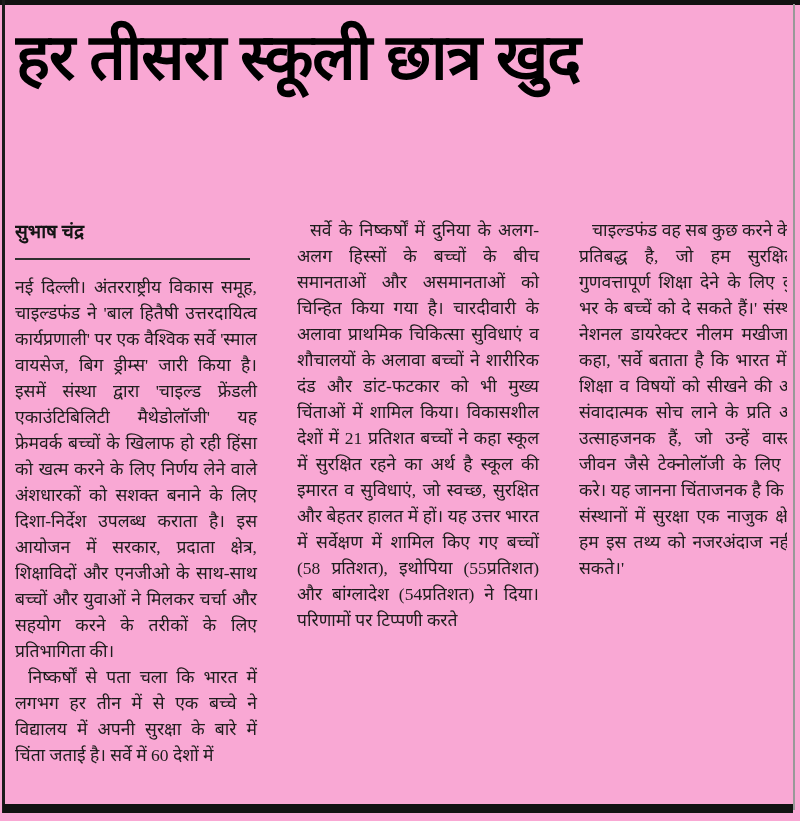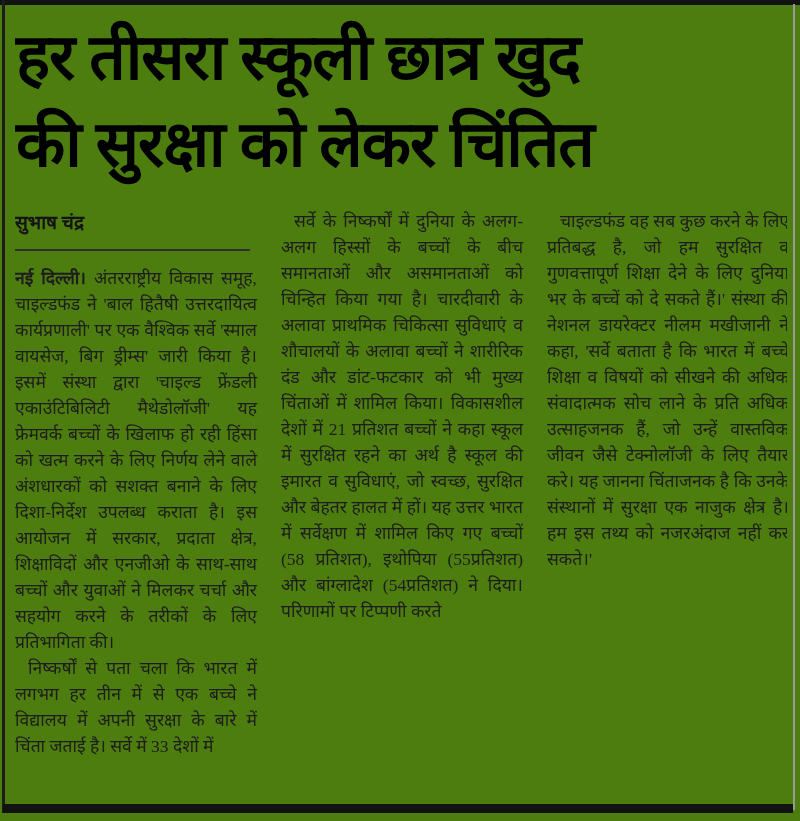--- a/index.html
+++ b/index.html
@@ -2,21 +2,21 @@
 <html><head>
 <meta charset="utf-8">
 <style>
   * { margin: 0; padding: 0; box-sizing: border-box; }
   html, body { background: #e8e8e8; }
   .page {
     position: relative;
     width: 800px;
     height: 821px;
     margin: 0 auto;
-    background: #4d7c0f;
+    background: #f9a8d4;
     overflow: hidden;
     font-family: "Liberation Serif", "DejaVu Serif", serif;
   }
   .rule-top {
     position: absolute; top: 0; left: 0;
     width: 800px; height: 5px; background: #121212;
   }
   .rule-left {
     position: absolute; top: 0; left: 2px;
     width: 3px; height: 813px; background: #1c1c1c;
@@ -33,24 +33,24 @@
     position: absolute; left: 16px; top: 14px;
     width: 772px;
     font-weight: 900;
     font-size: 64px;
     line-height: 87px;
     color: #000;
     letter-spacing: -1px;
     white-space: nowrap;
   }
   .content {
-    position: absolute; left: 15px; top: 208px;
+    position: absolute; left: 15px; top: 217px;
     width: 772px; height: 594px;
     display: flex;
-    gap: 24px;
+    gap: 40px;
     overflow: hidden;
   }
   .col {
     width: 242px;
     flex: 0 0 242px;
     font-size: 17.5px;
     line-height: 26px;
     text-align: justify;
     color: #1d1d1d;
     font-weight: 500;
@@ -60,43 +60,42 @@
     font-weight: 700;
     color: #141414;
     padding: 2px 0 13px 0;
     border-bottom: 2px solid #2f2f2f;
     margin-bottom: 14px;
     width: 97%;
     text-align: left;
   }
   .para { margin: 0; }
   .para.indent { text-indent: 13px; }
-  .dateline { font-weight: 700; }
+  .dateline { font-weight: 400; }
 </style>
 </head>
 <body>
 
 <div class="page">
 
   <div class="rule-top"></div>
   <div class="rule-left"></div>
   <div class="rule-right"></div>
   <div class="rule-bottom"></div>
 
   <div class="headline">
     <div>हर तीसरा स्कूली छात्र खुद</div>
-    <div>की सुरक्षा को लेकर चिंतित</div>
   </div>
 
   <div class="content">
 
     <div class="col">
       <div class="byline-block">सुभाष चंद्र</div>
       <p class="para"><strong class="dateline">नई दिल्ली।</strong> <span>अंतरराष्ट्रीय विकास समूह, चाइल्डफंड ने 'बाल हितैषी उत्तरदायित्व कार्यप्रणाली' पर एक वैश्विक सर्वे 'स्माल वायसेज, बिग ड्रीम्स' जारी किया है। इसमें संस्था द्वारा 'चाइल्ड फ्रेंडली एकाउंटिबिलिटी मैथेडोलॉजी' यह फ्रेमवर्क बच्चों के खिलाफ हो रही हिंसा को खत्म करने के लिए निर्णय लेने वाले अंशधारकों को सशक्त बनाने के लिए दिशा-निर्देश उपलब्ध कराता है। इस आयोजन में सरकार, प्रदाता क्षेत्र, शिक्षाविदों और एनजीओ के साथ-साथ बच्चों और युवाओं ने मिलकर चर्चा और सहयोग करने के तरीकों के लिए प्रतिभागिता की।</span></p>
-      <p class="para indent">निष्कर्षों से पता चला कि भारत में लगभग हर तीन में से एक बच्चे ने विद्यालय में अपनी सुरक्षा के बारे में चिंता जताई है। सर्वे में 33 देशों में</p>
+      <p class="para indent">निष्कर्षों से पता चला कि भारत में लगभग हर तीन में से एक बच्चे ने विद्यालय में अपनी सुरक्षा के बारे में चिंता जताई है। सर्वे में 60 देशों में</p>
     </div>
 
     <div class="col">
       <p class="para indent">सर्वे के निष्कर्षों में दुनिया के अलग-अलग हिस्सों के बच्चों के बीच समानताओं और असमानताओं को चिन्हित किया गया है। चारदीवारी के अलावा प्राथमिक चिकित्सा सुविधाएं व शौचालयों के अलावा बच्चों ने शारीरिक दंड और डांट-फटकार को भी मुख्य चिंताओं में शामिल किया। विकासशील देशों में 21 प्रतिशत बच्चों ने कहा स्कूल में सुरक्षित रहने का अर्थ है स्कूल की इमारत व सुविधाएं, जो स्वच्छ, सुरक्षित और बेहतर हालत में हों। यह उत्तर भारत में सर्वेक्षण में शामिल किए गए बच्चों (58 प्रतिशत), इथोपिया (55प्रतिशत) और बांग्लादेश (54प्रतिशत) ने दिया। परिणामों पर टिप्पणी करते</p>
     </div>
 
     <div class="col">
       <p class="para indent">चाइल्डफंड वह सब कुछ करने के लिए प्रतिबद्ध है, जो हम सुरक्षित व गुणवत्तापूर्ण शिक्षा देने के लिए दुनिया भर के बच्चें को दे सकते हैं।' संस्था की नेशनल डायरेक्टर नीलम मखीजानी ने कहा, 'सर्वे बताता है कि भारत में बच्चे शिक्षा व विषयों को सीखने की अधिक संवादात्मक सोच लाने के प्रति अधिक उत्साहजनक हैं, जो उन्हें वास्तविक जीवन जैसे टेक्नोलॉजी के लिए तैयार करे। यह जानना चिंताजनक है कि उनके संस्थानों में सुरक्षा एक नाजुक क्षेत्र है। हम इस तथ्य को नजरअंदाज नहीं कर सकते।'</p>
     </div>
 

